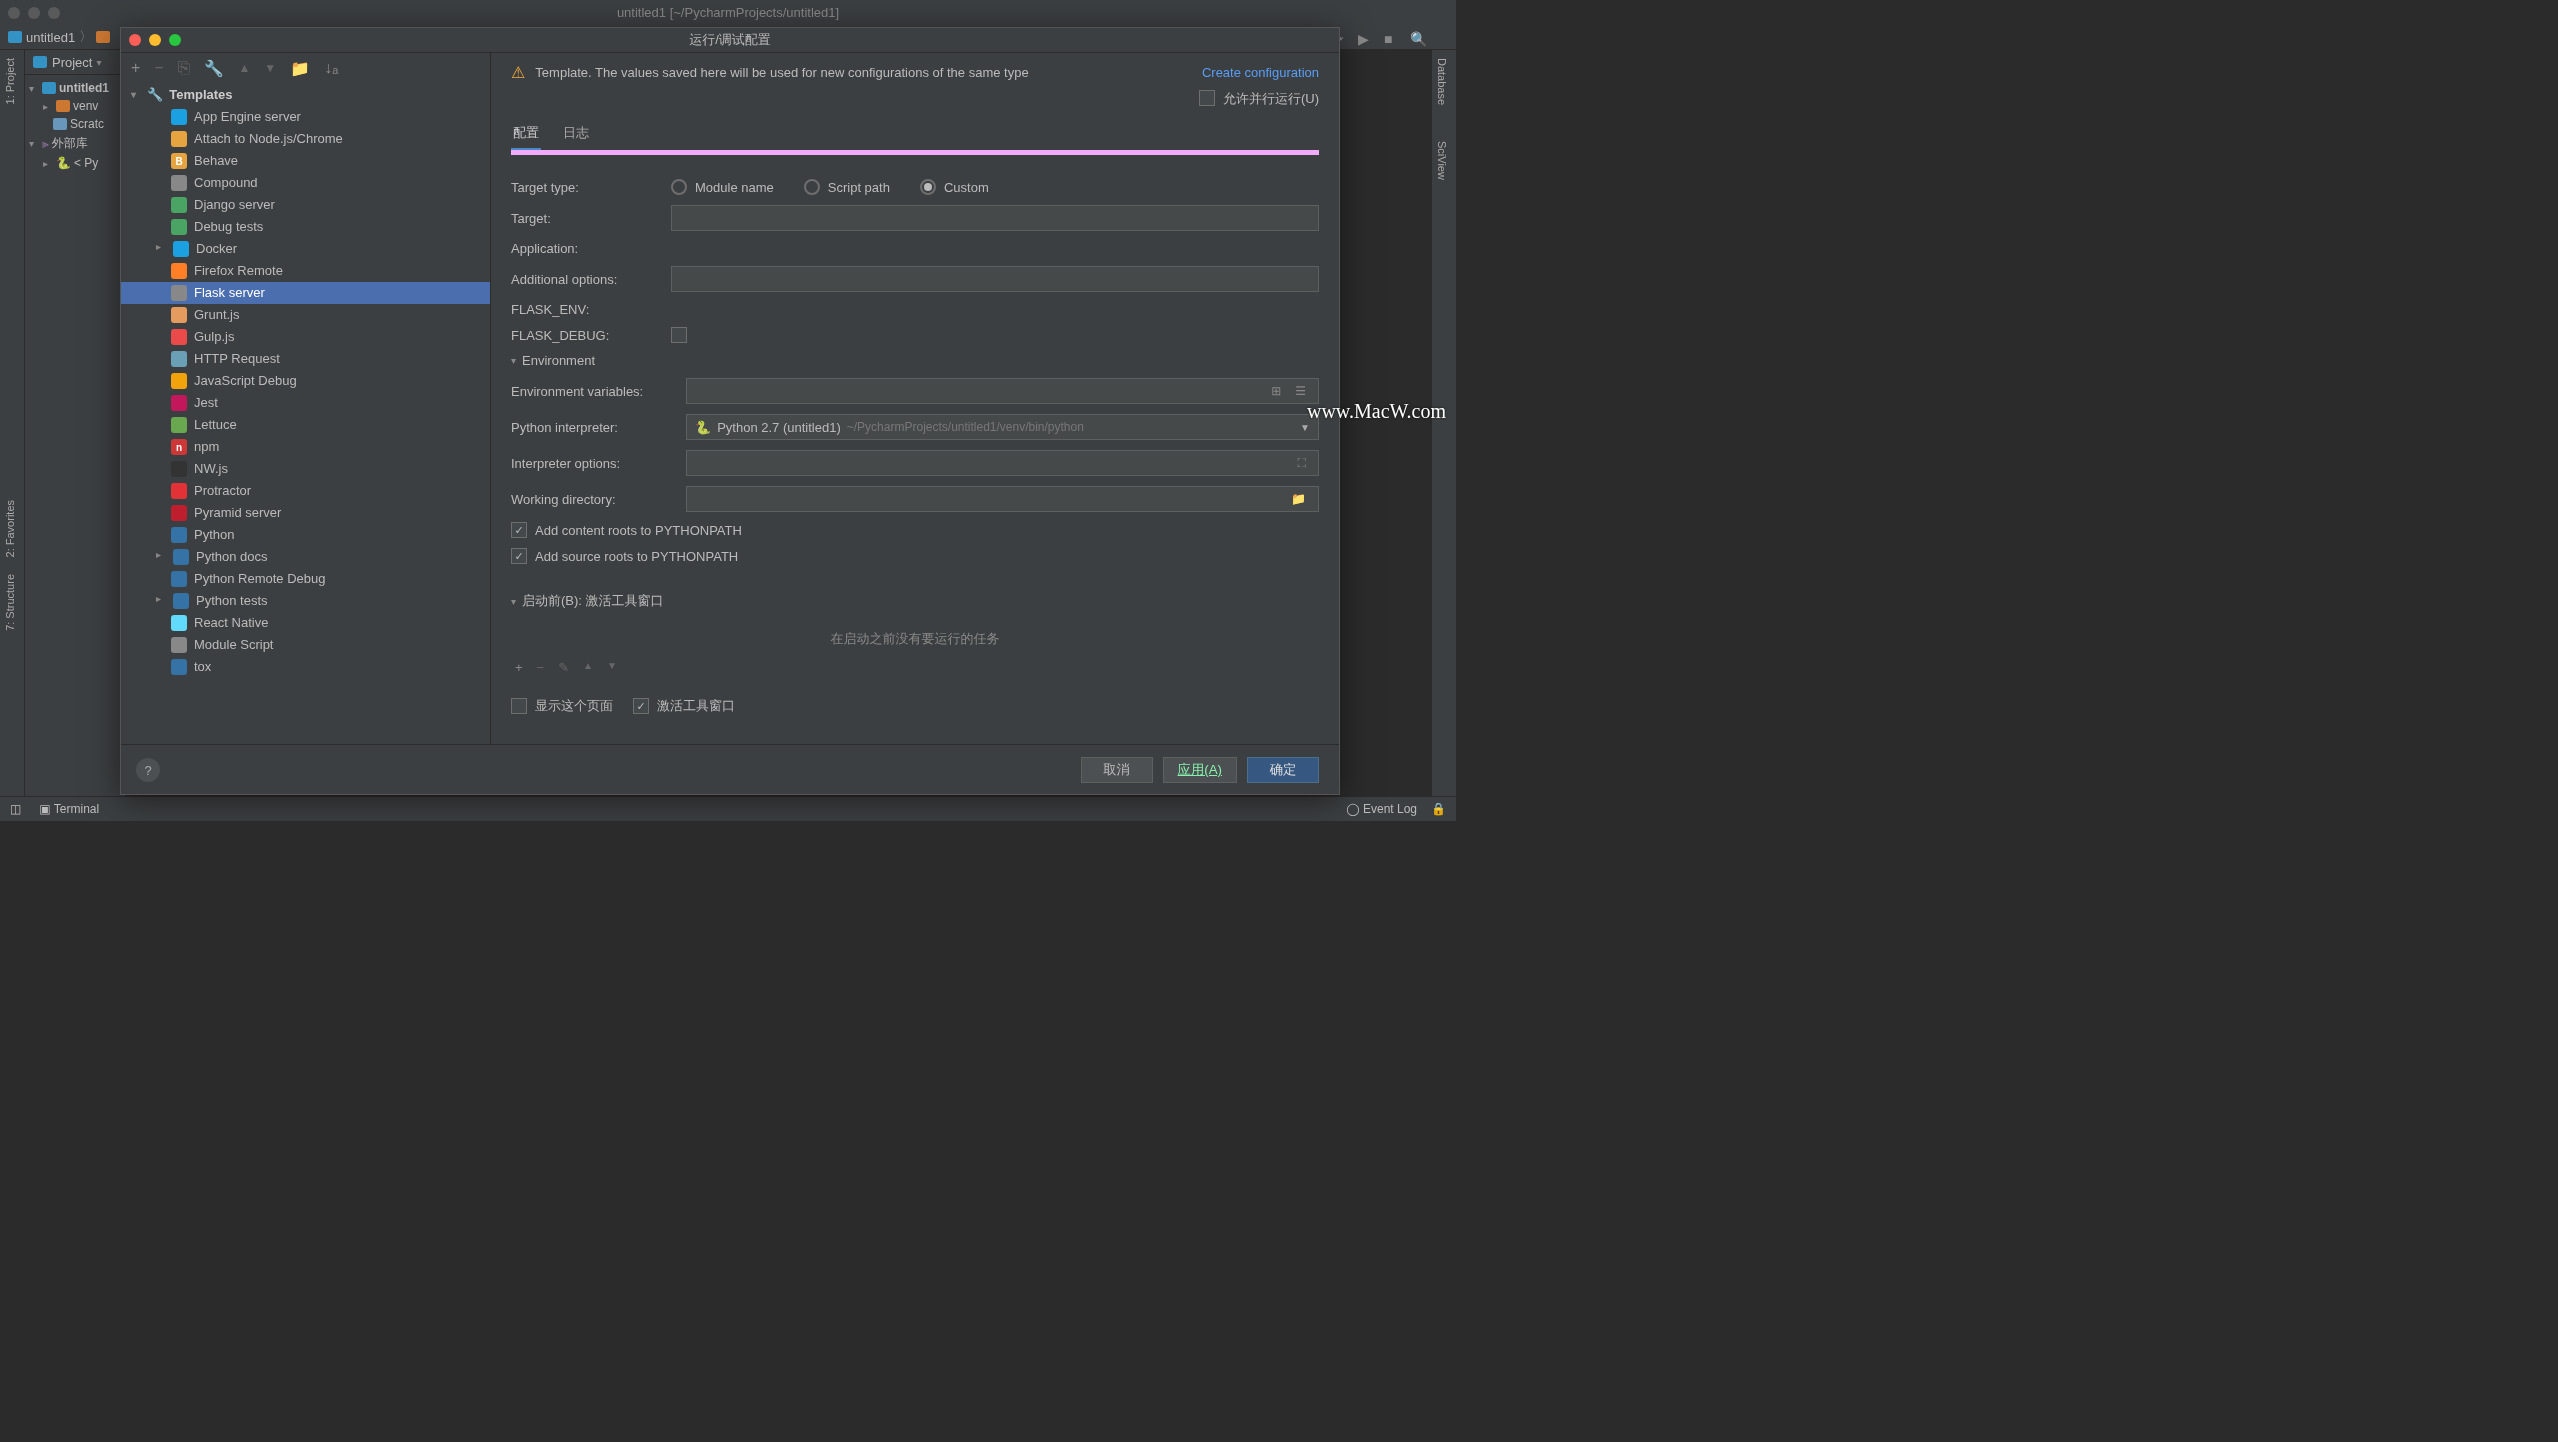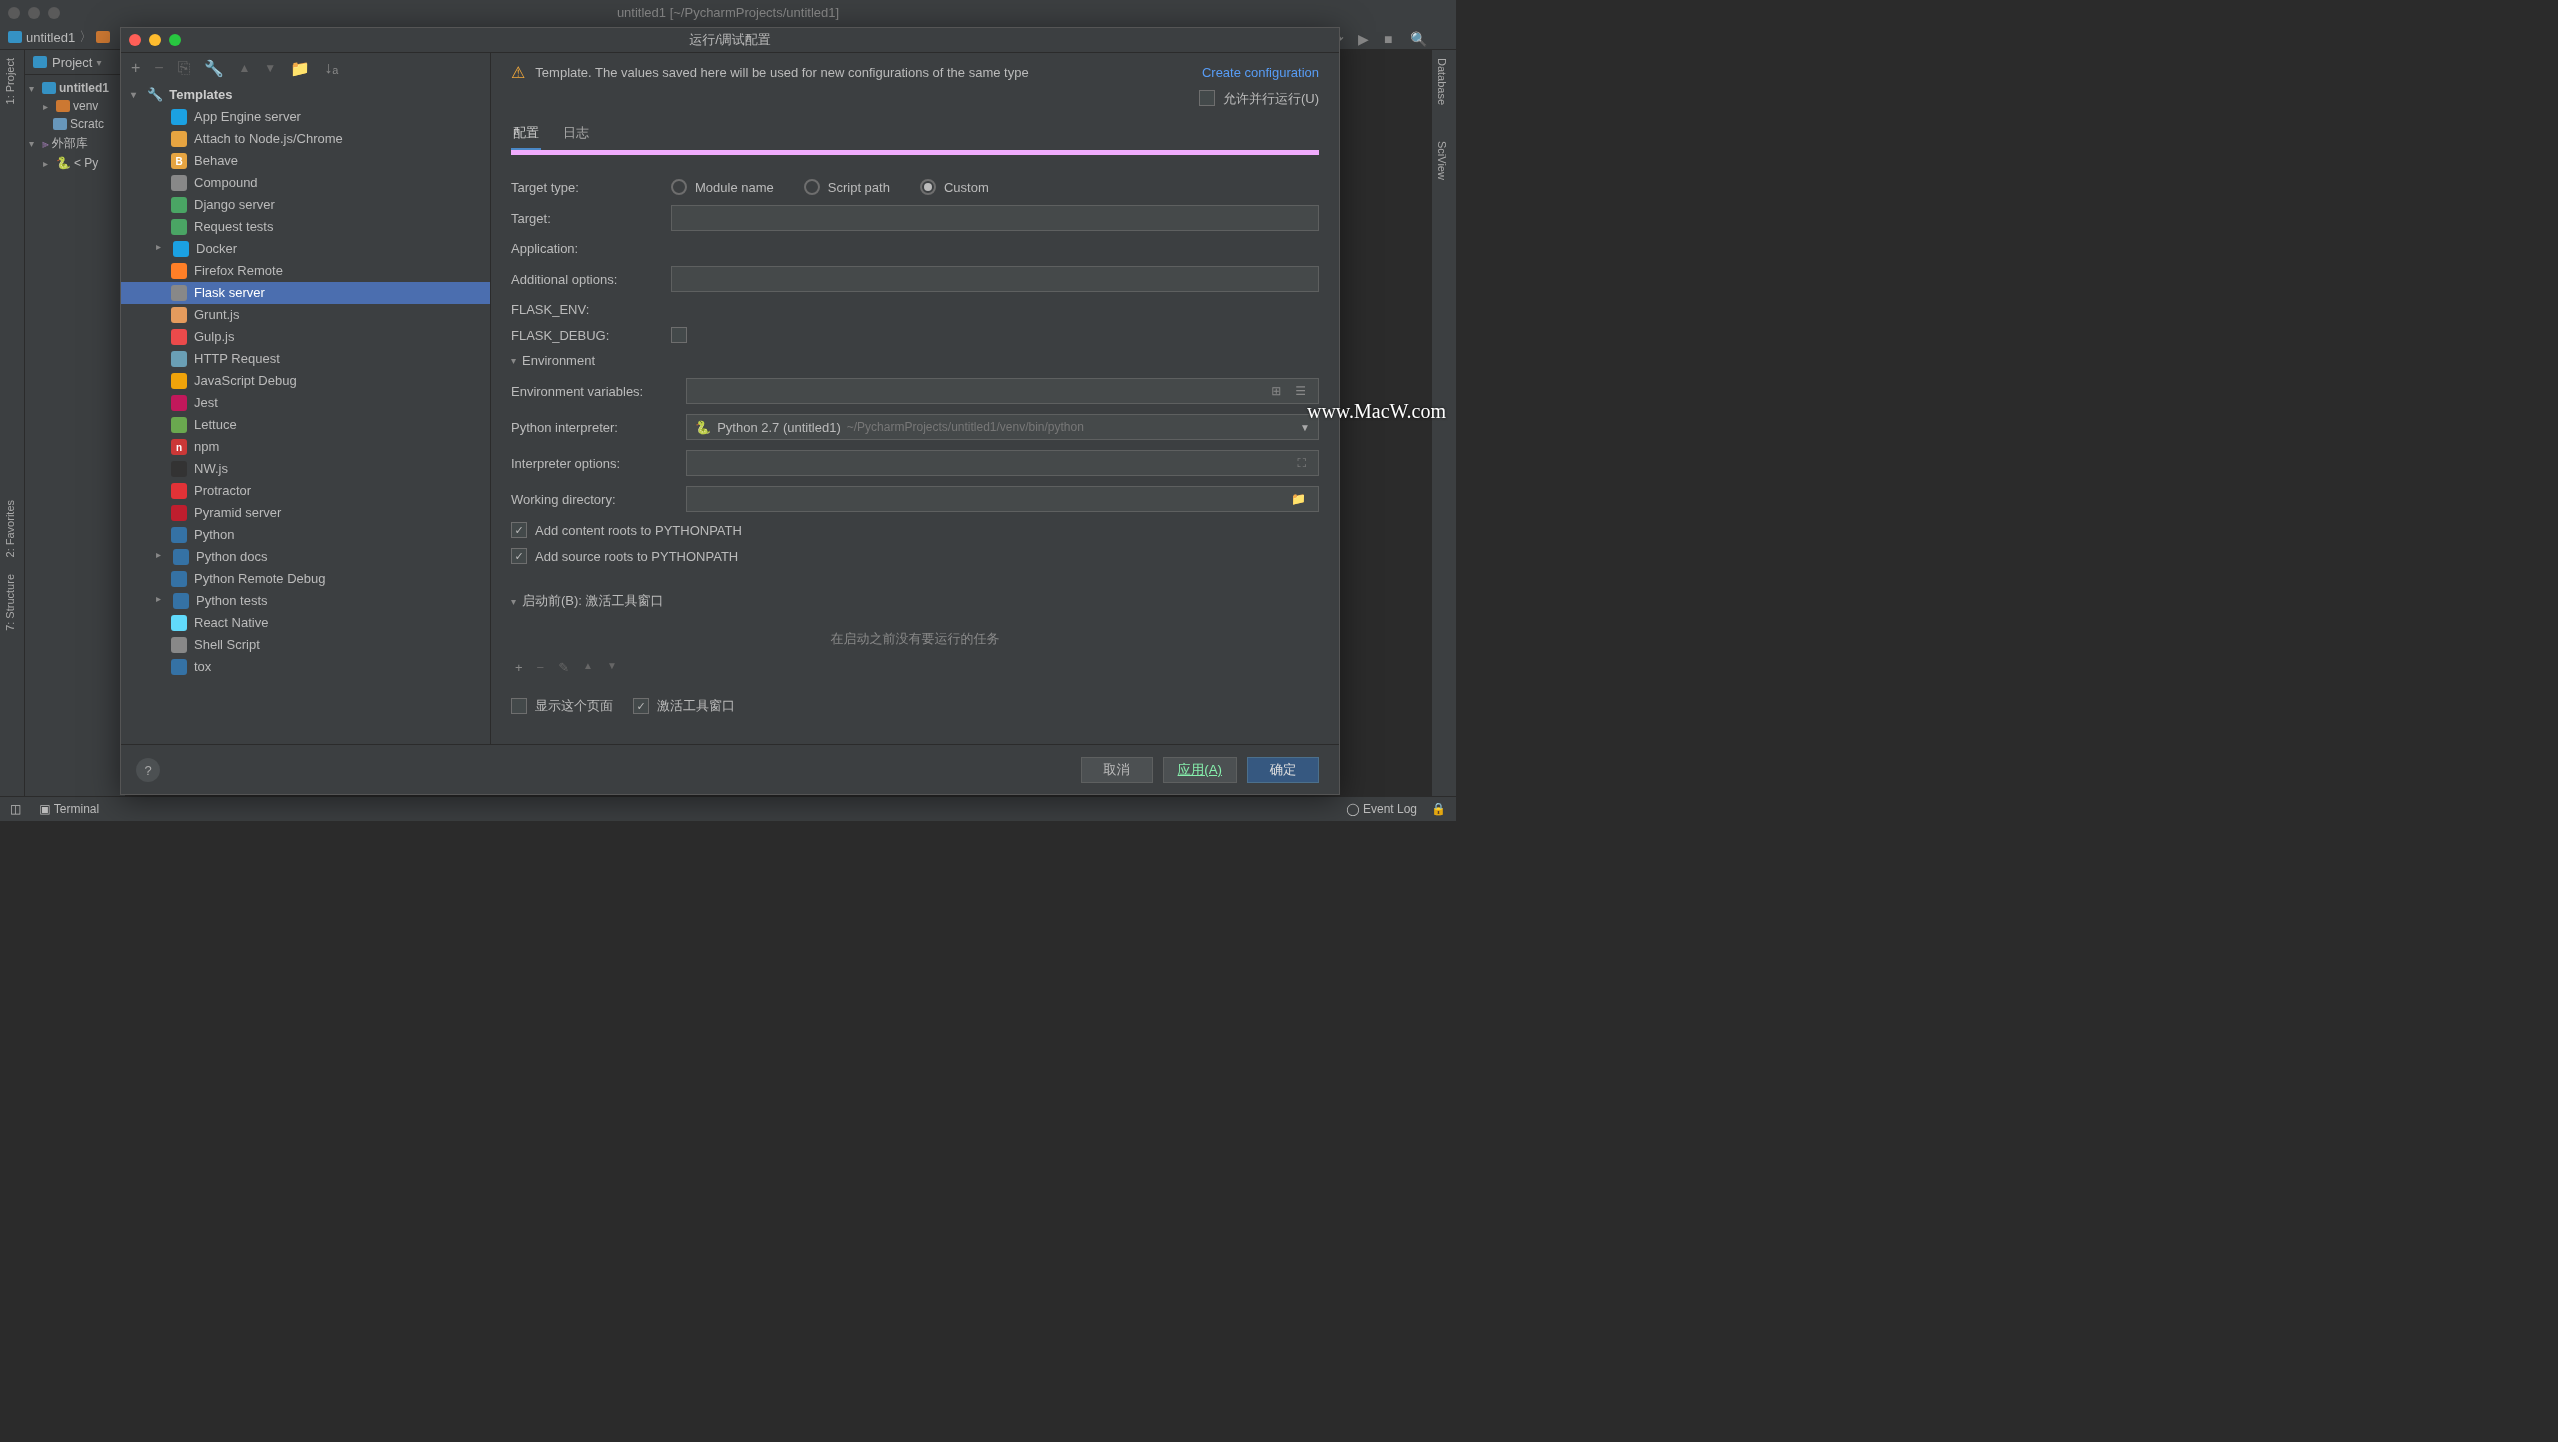--- a/index.html
+++ b/index.html
@@ -208,21 +208,21 @@
             <div class="tpl-item">
               <span class="tpl-icon" style="background: rgb(136, 136, 136); color: rgb(255, 255, 255);"></span>
               <span>Compound</span>
             </div>
             <div class="tpl-item">
               <span class="tpl-icon" style="background: rgb(74, 165, 100); color: rgb(255, 255, 255);"></span>
               <span>Django server</span>
             </div>
             <div class="tpl-item">
               <span class="tpl-icon" style="background: rgb(74, 165, 100); color: rgb(255, 255, 255);"></span>
-              <span>Request tests</span>
+              <span>Debug tests</span>
             </div>
             <div class="tpl-item has-arrow">
               <span class="tpl-arrow">▸</span>
               <span class="tpl-icon" style="background: rgb(27, 161, 226); color: rgb(255, 255, 255);"></span>
               <span>Docker</span>
             </div>
             <div class="tpl-item">
               <span class="tpl-icon" style="background: rgb(255, 127, 39); color: rgb(255, 255, 255);"></span>
               <span>Firefox Remote</span>
             </div>
@@ -287,21 +287,21 @@
               <span class="tpl-arrow">▸</span>
               <span class="tpl-icon" style="background: rgb(53, 114, 165); color: rgb(255, 255, 255);"></span>
               <span>Python tests</span>
             </div>
             <div class="tpl-item">
               <span class="tpl-icon" style="background: rgb(97, 218, 251); color: rgb(255, 255, 255);"></span>
               <span>React Native</span>
             </div>
             <div class="tpl-item">
               <span class="tpl-icon" style="background: rgb(136, 136, 136); color: rgb(255, 255, 255);"></span>
-              <span>Shell Script</span>
+              <span>Module Script</span>
             </div>
             <div class="tpl-item">
               <span class="tpl-icon" style="background: rgb(53, 114, 165); color: rgb(255, 255, 255);"></span>
               <span>tox</span>
             </div>
           </div>
       </div>
     </div>
 
     <div class="dialog-right">

